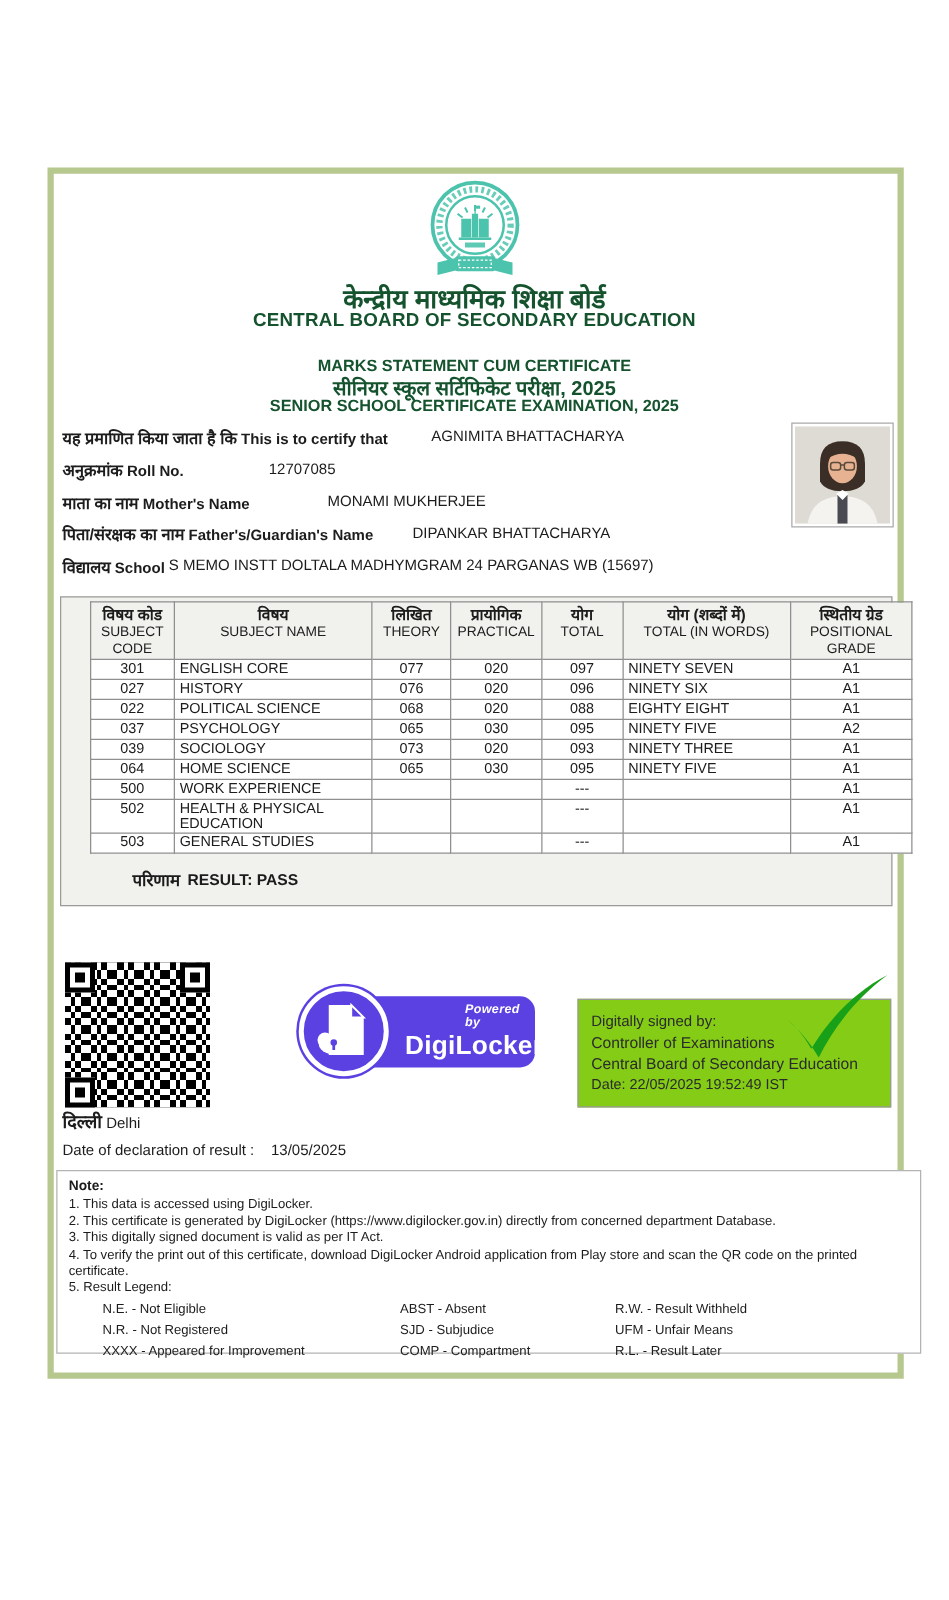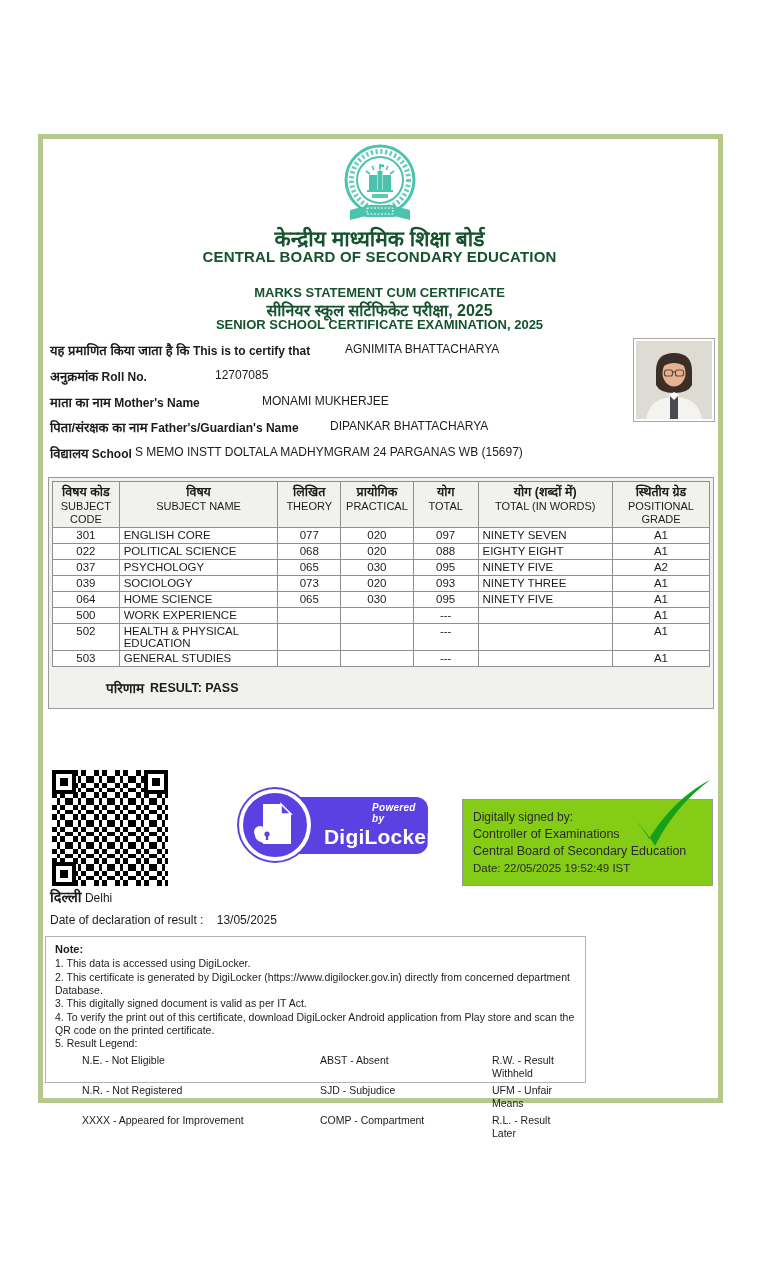--- a/index.html
+++ b/index.html
@@ -28,21 +28,21 @@
   .sval { position:absolute; top:1px; font-size:12px; }
   .r1 { top:341px; } .r2 { top:367px; } .r3 { top:393px; } .r4 { top:418px; } .r5 { top:444px; }
 
   .photo { position:absolute; left:633px; top:338px; width:82px; height:84px;
            border:1px solid #a9a9a9; background:#fff; padding:2px; }
   .photo svg { width:100%; height:100%; display:block; }
 
   
   .twrap { position:absolute; left:48px; top:477px; width:666px;
            background:#f1f1ee; border:1px solid #9a9a9a; padding:3px 3px 0 3px; }
-  table.marks { width:100%; border-collapse:collapse; table-layout:fixed; }
+  table.marks { width:100%; border-collapse:collapse; table-layout:fixed;margin-left:20px; }
   table.marks th, table.marks td { border:1px solid #8f8f8f; padding:1px 4px; }
   table.marks th { background:#f1f1ee; font-weight:normal; vertical-align:top; padding-top:3px; }
   table.marks td { background:#ffffff; font-size:11.5px; height:16px; vertical-align:top; }
   .th-hi { font-size:12.5px; font-weight:bold; line-height:15px; }
   .th-en { font-size:11px; line-height:13px; }
   .w-code{width:66px;} .w-name{width:157px;} .w-theory{width:62px;} .w-prac{width:72px;}
   .w-total{width:64px;} .w-words{width:133px;} .w-grade{width:96px;}
   .ctr { text-align:center; } .lft { text-align:left; }
   .result-strip { height:41px; display:flex; align-items:center; padding-left:54px; gap:6px; }
   .res-hi { font-size:13.5px; font-weight:bold; }
@@ -78,21 +78,21 @@
   .sig-l1 { font-size:12px; }
   .sig-date { font-size:11.5px; }
   .check { position:absolute; left:622px; top:776px; width:94px; height:74px; }
 
   
   .place { position:absolute; left:50px; top:886px; font-size:12px; }
   .place .hi { font-weight:bold; font-size:14.5px; }
   .decl { position:absolute; left:50px; top:913px; font-size:12px; }
 
   
-  .notebox { position:absolute; left:45px; top:936px; width:541px; height:147px;
+  .notebox { position:absolute; left:45px; top:936px; width:692px; height:147px;
              border:1px solid #b3b3b3; background:#fff; padding:6px 9px; font-size:10.5px; line-height:13px; }
   .note-title { font-weight:bold; font-size:11px; margin-bottom:1px; }
   .note-item { margin-bottom:0.5px; }
   .legend { display:grid; grid-template-columns:238px 172px 1fr; row-gap:4px;
             padding-left:27px; margin-top:4px; }
 </style>
 </head>
 <body>
 
 <div class="page">
@@ -224,20 +224,29 @@
         </tr>
       </thead>
       <tbody>
         <tr>
           <td class="ctr">301</td>
           <td class="lft">ENGLISH CORE</td>
           <td class="ctr">077</td>
           <td class="ctr">020</td>
           <td class="ctr">097</td>
           <td class="lft">NINETY SEVEN</td>
+          <td class="ctr">A1</td>
+        </tr>
+        <tr>
+          <td class="ctr">027</td>
+          <td class="lft">HISTORY</td>
+          <td class="ctr">076</td>
+          <td class="ctr">020</td>
+          <td class="ctr">096</td>
+          <td class="lft">NINETY SIX</td>
           <td class="ctr">A1</td>
         </tr>
         <tr>
           <td class="ctr">022</td>
           <td class="lft">POLITICAL SCIENCE</td>
           <td class="ctr">068</td>
           <td class="ctr">020</td>
           <td class="ctr">088</td>
           <td class="lft">EIGHTY EIGHT</td>
           <td class="ctr">A1</td>

